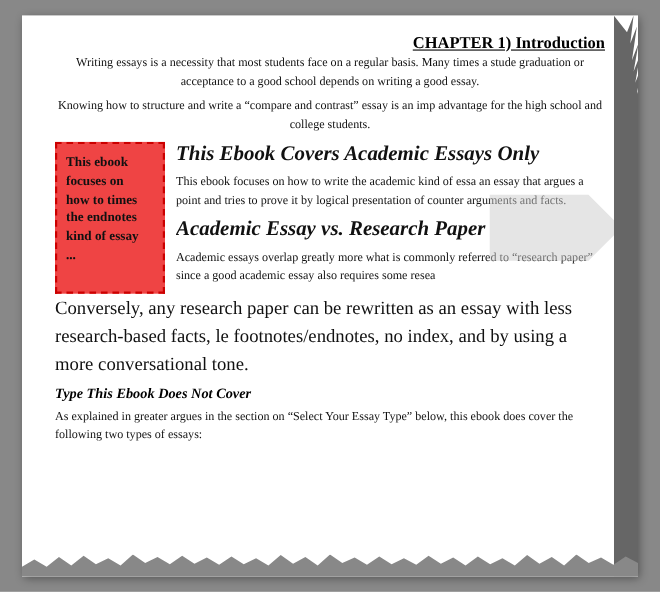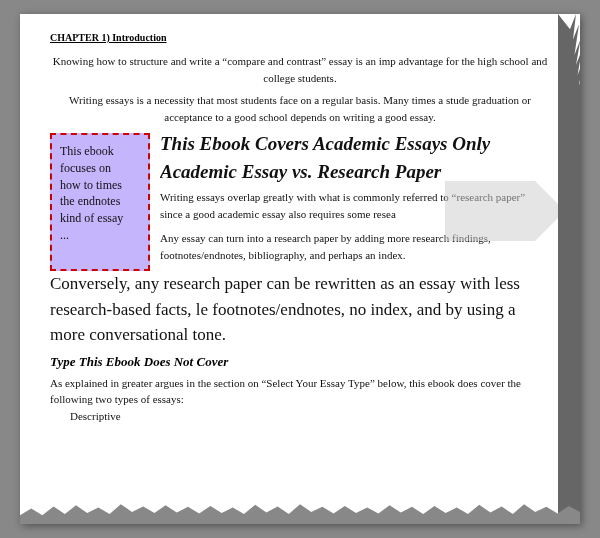--- a/index.html
+++ b/index.html
@@ -58,50 +58,49 @@
         80% 7%, 65% 12%, 85% 9%, 70% 14%, 90% 11%, 75% 16%, 95% 13%, 80% 18%,
         100% 15%, 85% 20%, 100% 22%, 88% 25%, 100% 28%, 90% 30%, 100% 33%,
         88% 36%, 100% 40%, 90% 42%, 100% 45%, 88% 48%, 100% 52%, 90% 55%,
         100% 58%, 88% 61%, 100% 65%, 90% 68%, 100% 72%, 88% 75%, 100% 78%,
         90% 82%, 100% 85%, 88% 88%, 100% 92%, 90% 95%, 100% 100%, 0% 100%
       );
       z-index: 5;
     }
 
     .chapter-title {
-      text-align: left;
-      font-size: 10px;
+      text-align: right;
+      font-size: 15px;
       font-weight: bold;
       text-decoration: underline;
-      margin-bottom: 10px;
     }
 
     .body-text {
       font-size: 11px;
       line-height: 1.5;
       text-align: center;
       margin-bottom: 6px;
       color: #111;
     }
 
     .content-area {
       display: flex;
       gap: 10px;
       margin-top: 8px;
       position: relative;
     }
 
     .yellow-box {
-      background: #c4b5fd;
+      background: #ef4444;
       border: 2px dashed #cc0000;
       padding: 8px;
       min-width: 100px;
       max-width: 108px;
       font-size: 12px;
-      font-weight: normal;
+      font-weight: bold;
       line-height: 1.4;
       color: #111;
       flex-shrink: 0;
       position: relative;
       z-index: 2;
     }
 
     .right-content {
       flex: 1;
       overflow: hidden;
@@ -158,55 +157,54 @@
       padding-left: 20px;
     }
   </style>
 </head>
 <body>
 
 <div class="page-container">
 
   <div class="chapter-title">CHAPTER 1) Introduction</div>
 
+  <div class="body-text">Writing essays is a necessity that most students face on a regular basis. Many times a stude graduation or acceptance to a good school depends on writing a good essay.</div>
+
   <div class="body-text">Knowing how to structure and write a “compare and contrast” essay is an imp advantage for the high school and college students.</div>
-
-  <div class="body-text">Writing essays is a necessity that most students face on a regular basis. Many times a stude graduation or acceptance to a good school depends on writing a good essay.</div>
 
   <div class="content-area">
 
     <div class="yellow-box">
       <span>
         <span>This ebook</span><br>
         <span>focuses on</span><br>
         <span>how to times</span><br>
         <span>the endnotes</span><br>
         <span>kind of essay</span><br>
         <span>...</span>
       </span>
     </div>
 
     <div class="right-content">
 
       <div class="section-heading">This Ebook Covers Academic Essays Only</div>
+      <div class="section-text">This ebook focuses on how to write the academic kind of essa an essay that argues a point and tries to prove it by logical presentation of counter arguments and facts.</div>
 
       <div class="section-heading">Academic Essay vs. Research Paper</div>
-      <div class="section-text">Writing essays overlap greatly with what is commonly referred to “research paper” since a good academic essay also requires some resea</div>
+      <div class="section-text">Academic essays overlap greatly more what is commonly referred to “research paper” since a good academic essay also requires some resea</div>
 
       <div class="arrow-bg">
         <svg width="120" height="80" viewBox="0 0 120 80">
           <polygon points="0,10 90,10 120,40 90,70 0,70" fill="#ccc" opacity="0.5"></polygon>
         </svg>
       </div>
 
-      <div class="section-text">Any essay can turn into a research paper by adding more research findings, footnotes/endnotes, bibliography, and perhaps an index.</div>
     </div>
   </div>
 
   <div class="full-width-text">Conversely, any research paper can be rewritten as an essay with less research-based facts, le footnotes/endnotes, no index, and by using a more conversational tone.</div>
 
   <div class="italic-heading">Type This Ebook Does Not Cover</div>
 
   <div class="bottom-text">As explained in greater argues in the section on “Select Your Essay Type” below, this ebook does cover the following two types of essays:</div>
 
-  <div class="bottom-text indent">Descriptive</div>
 
 </div>
 
 </body></html>

